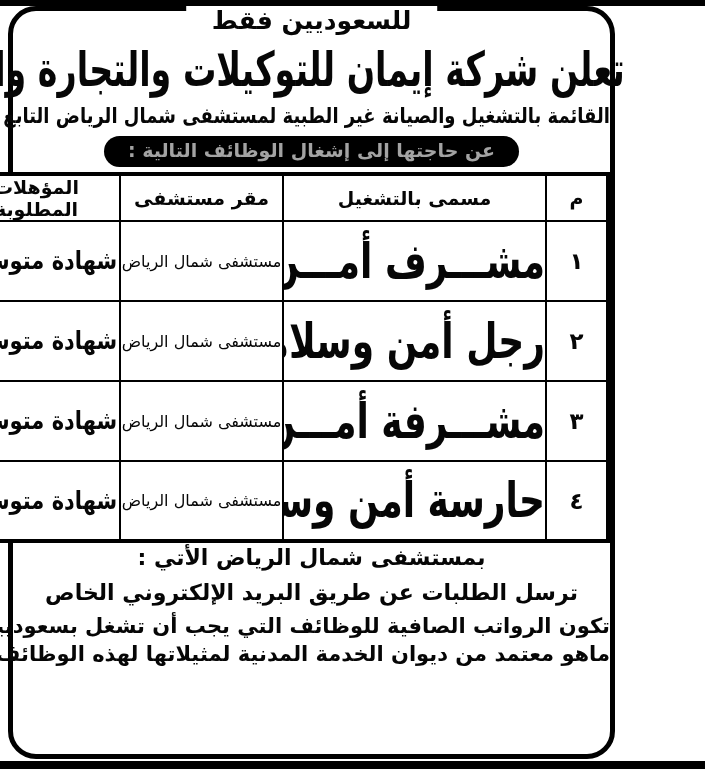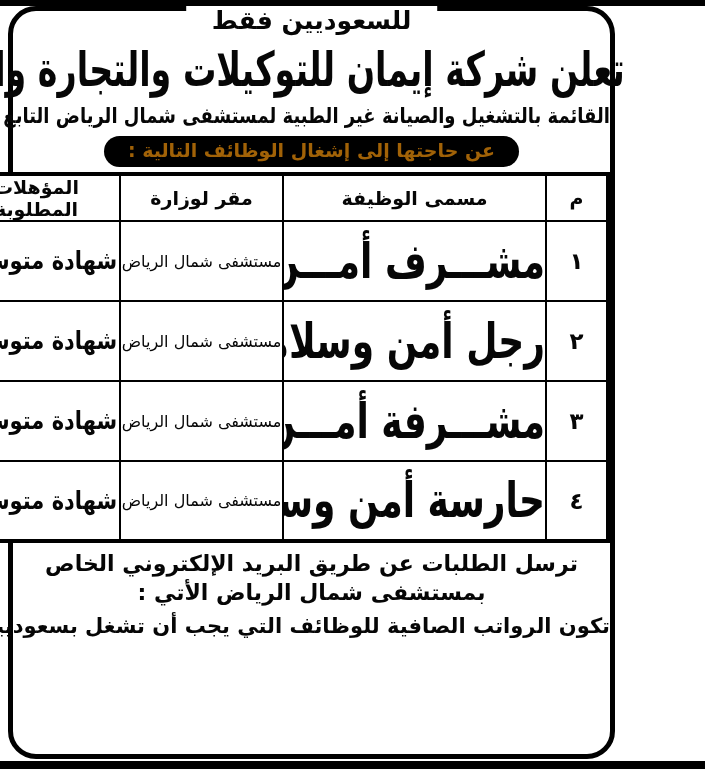--- a/index.html
+++ b/index.html
@@ -68,21 +68,21 @@
     font-weight: bold;
     line-height: 26px;
     white-space: nowrap;
   }
   .subtitle > span { display: inline-block; transform: scaleY(1.2); transform-origin: center; }
 
   .badge-wrap { margin-top: 7px; height: 31px; }
   .badge {
     display: inline-block;
     background: #000;
-    color: #a16207;
+    color: #a3a3a3;
     border-radius: 16px;
     padding: 3px 24px 5px 24px;
     font-size: 19px;
     font-weight: bold;
     line-height: 23px;
     white-space: nowrap;
   }
 
   table.jobs {
     margin: 5px auto 0 auto;
@@ -172,22 +172,22 @@
   <table class="jobs">
     <colgroup>
       <col class="col-no">
         <col class="col-job">
         <col class="col-loc">
         <col class="col-qual">
     </colgroup>
     <thead>
       <tr>
         <th>م</th>
-        <th>مسمى الوظيفة</th>
-        <th>مقر لوزارة</th>
+        <th>مسمى بالتشغيل</th>
+        <th>مقر مستشفى</th>
         <th>المؤهلات المطلوبة</th>
       </tr>
     </thead>
     <tbody>
       <tr>
         <td class="cell-no">١</td>
         <td class="cell-job"><span>مشـــرف أمـــن</span></td>
         <td class="cell-loc">مستشفى شمال الرياض</td>
         <td class="cell-qual"><span>شهادة متوسطة</span></td>
       </tr>
@@ -205,21 +205,22 @@
       </tr>
       <tr>
         <td class="cell-no">٤</td>
         <td class="cell-job"><span>حارسة أمن وسلامة</span></td>
         <td class="cell-loc">مستشفى شمال الرياض</td>
         <td class="cell-qual"><span>شهادة متوسطة</span></td>
       </tr>
     </tbody>
   </table>
 
+  <div class="app-line second">بمستشفى شمال الرياض الأتي :</div>
   <div class="app-line">ترسل الطلبات عن طريق البريد الإلكتروني الخاص</div>
-  <div class="app-line second">بمستشفى شمال الرياض الأتي :</div>
 
 
   <div class="footer-line">تكون الرواتب الصافية للوظائف التي يجب أن تشغل بسعوديين حسـب</div>
+  <div class="footer-line second">ماهو معتمد من ديوان الخدمة المدنية لمثيلاتها لهذه الوظائف</div>
 
 </div>
 
 <div class="bottom-bar"></div>
 
 </body></html>

